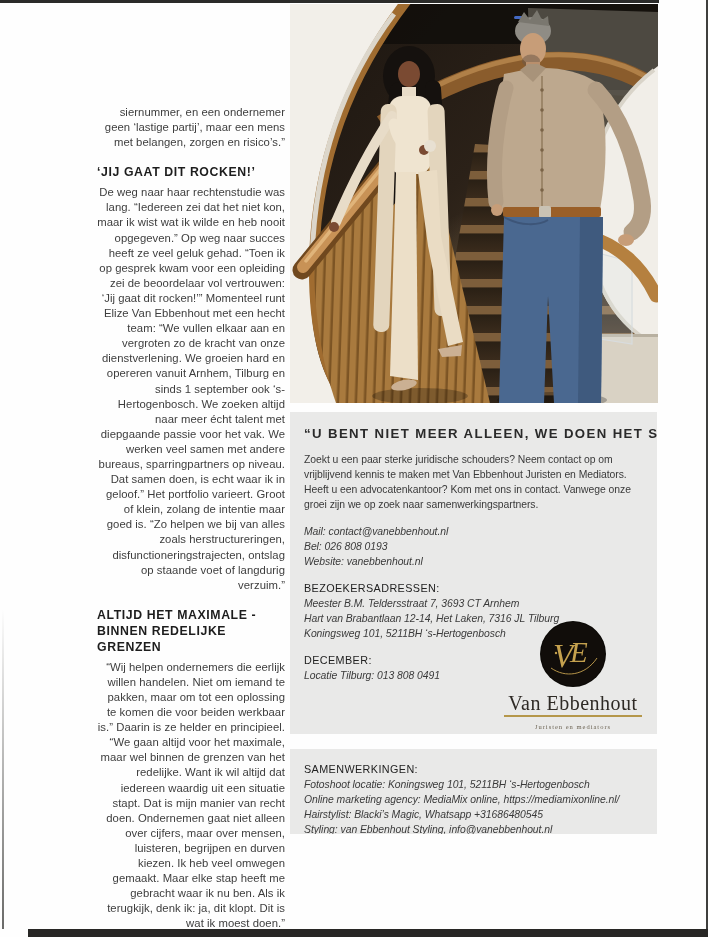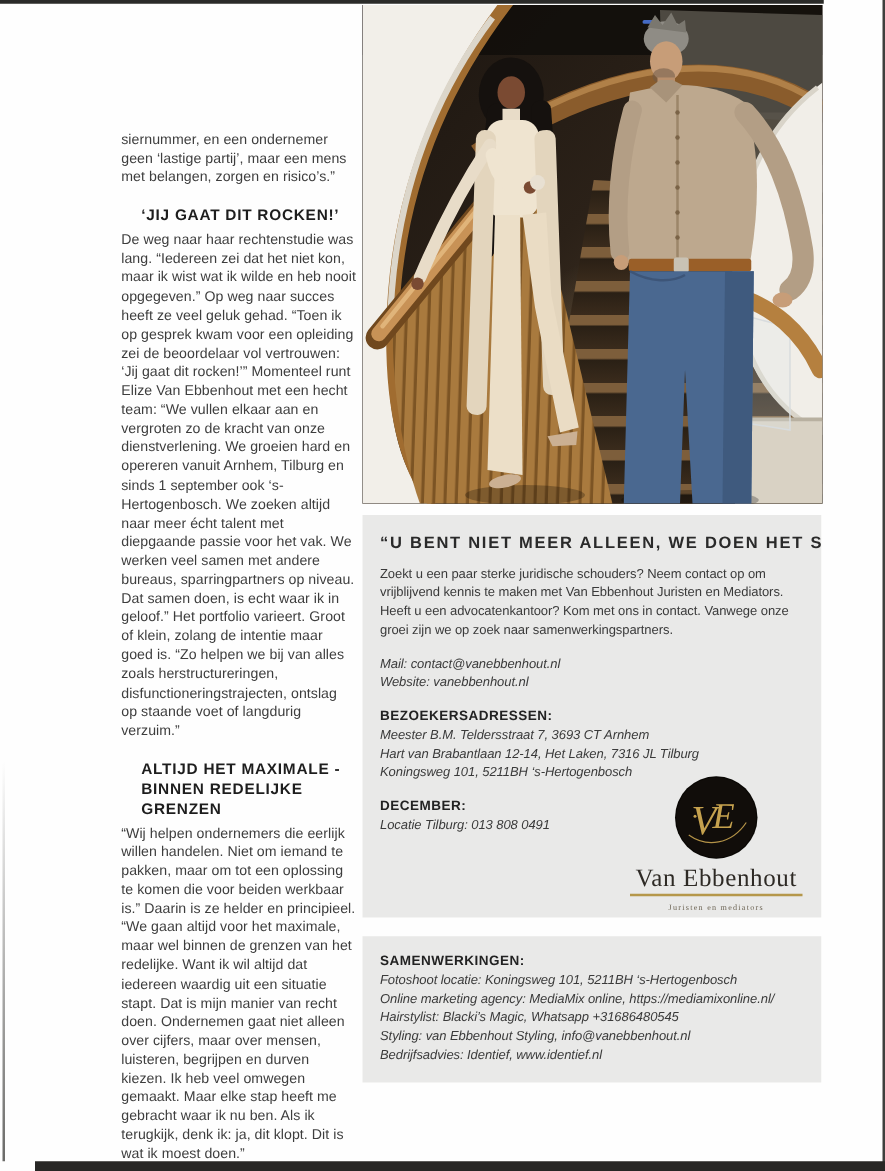--- a/index.html
+++ b/index.html
@@ -14,49 +14,49 @@
   .scan-right{position:absolute;right:0;top:0;width:2.5px;height:937px;background:#3f3f3d;}
   .scan-bottom{position:absolute;left:28px;right:0;bottom:0;height:8px;background:#282725;}
   .scan-left{position:absolute;left:2px;bottom:8px;width:1.5px;height:320px;
     background:linear-gradient(to top,#6a6a68,rgba(0,0,0,0));}
 
   
   .article{
     position:absolute;left:97px;top:105px;width:188px;
     font-size:11.3px;line-height:15.1px;color:#3d3d3d;letter-spacing:.05px;
   }
-  .article p{margin:0 0 14px 0;}
+  .article p{margin:0 0 14px 0;text-align:right;}
   .article h3{
-    margin:4px 0 5px 16px;font-size:12.3px;line-height:16px;
+    margin:4px 0 5px 0;font-size:12.3px;line-height:16px;
     font-weight:bold;color:#1d1d1d;letter-spacing:.6px;
   }
 
   
   .photo{
     position:absolute;left:290px;top:4px;width:368px;height:399px;margin:0;
     overflow:hidden;background:#241c14;
   }
   .photo svg{display:block;}
 
   
   .gray-box{
     position:absolute;left:290px;width:367px;background:#e9e9e8;
     color:#3a3a3a;font-size:10.4px;line-height:15px;letter-spacing:-.05px;
     box-sizing:border-box;
   }
   .contact-box{top:412px;height:322px;padding:14px 6px 10px 14px;overflow:hidden;}
-  .partners-box{top:749px;height:117px;padding:13px 6px 10px 14px;overflow:hidden;}
+  .partners-box{top:749px;height:85px;padding:13px 6px 10px 14px;overflow:hidden;}
   .quote{
     text-align:center;font-weight:bold;font-size:13.2px;letter-spacing:1.4px;
     color:#2a2a2a;margin:0 0 11px 0;white-space:nowrap;
   }
   .box-par{margin:0 0 12px 0;max-width:352px;}
   .box-line{margin:0;font-style:italic;}
   .box-heading{
-    margin:12px 0 0 0;font-weight:bold;color:#222;font-size:10.8px;letter-spacing:.4px;
+    margin:12px 0 0 0;font-weight:normal;color:#222;font-size:10.8px;letter-spacing:.4px;
   }
 
   
   .logo{position:absolute;right:4px;top:210px;width:160px;text-align:center;pointer-events:none;}
   .logo-circle{width:64px;height:64px;border-radius:50%;background:#110d0a;margin:0 auto 6px auto;
     box-shadow:0 0 0 1px #0a0805;}
   .logo-name{font-family:"Liberation Serif",serif;font-size:20px;color:#2e2a25;
     letter-spacing:.5px;line-height:22px;}
   .logo-rule{width:138px;height:1.5px;background:#b5974a;margin:1px auto 2px auto;}
   .logo-tagline{font-family:"Liberation Serif",serif;font-size:6.5px;color:#6e6656;
@@ -201,20 +201,21 @@
       <path d="M 290,213 L 313,213 L 311,399 L 288,399 Z" fill="#3f5a7e"></path>
       <path d="M 214,213 C 230,222 248,222 258,216" stroke="#3d5578" stroke-width="2" fill="none"></path>
     </g>
   </svg>
 </figure>
 
 <section class="gray-box contact-box">
   <p class="quote">“U BENT NIET MEER ALLEEN, WE DOEN HET SAMEN!”</p>
   <p class="box-par">Zoekt u een paar sterke juridische schouders? Neem contact op om vrijblijvend kennis te maken met Van Ebbenhout Juristen en Mediators. Heeft u een advocatenkantoor? Kom met ons in contact. Vanwege onze groei zijn we op zoek naar samenwerkingspartners.</p>
   <p class="box-line">Mail: contact@vanebbenhout.nl</p>
+  <p class="box-line">Bel: 026 808 0193</p>
   <p class="box-line">Website: vanebbenhout.nl</p>
   <p class="box-heading">BEZOEKERSADRESSEN:</p>
   <p class="box-line">Meester B.M. Teldersstraat 7, 3693 CT Arnhem</p>
   <p class="box-line">Hart van Brabantlaan 12-14, Het Laken, 7316 JL Tilburg</p>
   <p class="box-line">Koningsweg 101, 5211BH ‘s-Hertogenbosch</p>
   <p class="box-heading">DECEMBER:</p>
   <p class="box-line">Locatie Tilburg: 013 808 0491</p>
 
   <div class="logo">
     <div class="logo-circle">

